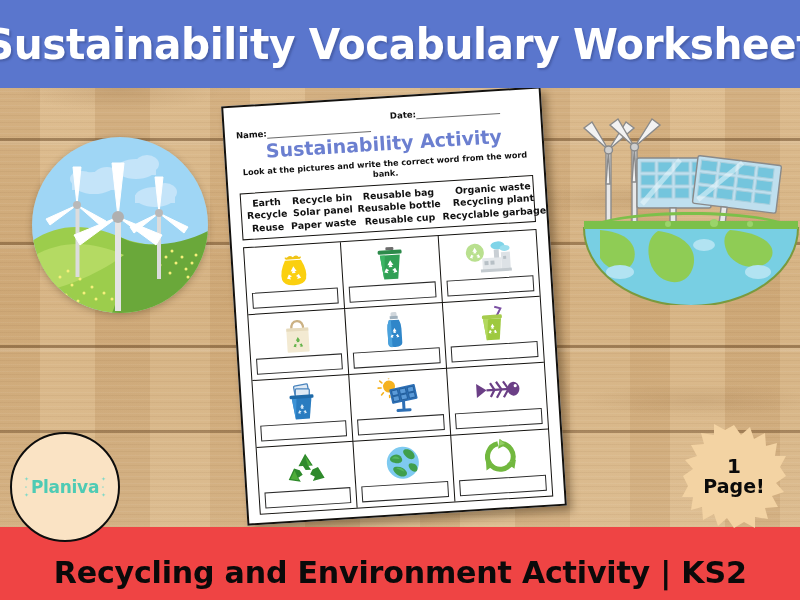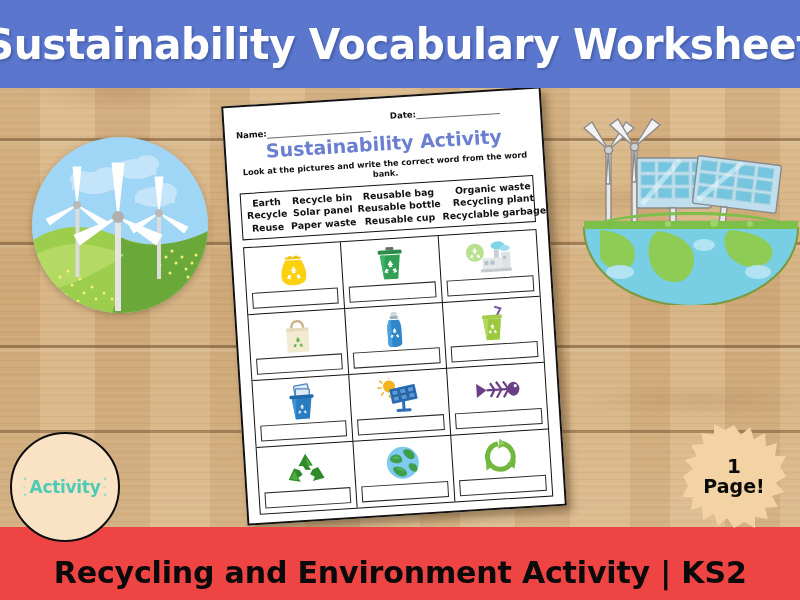--- a/index.html
+++ b/index.html
@@ -699,21 +699,21 @@
     <div class="subtitle">Recycling and Environment Activity  | KS2</div>
   </div>
 
   <div id="logo-badge">
     <div class="logo-inner">
       <span class="sparkles">
         <span>✦</span>
           <span>∘</span>
           <span>✦</span>
       </span>
-      <span class="logo-text">Activity</span>
+      <span class="logo-text">Planiva</span>
       <span class="sparkles">
         <span>✦</span>
           <span>∘</span>
           <span>✦</span>
       </span>
     </div>
   </div>
 
   <div id="page-badge">
     <svg class="burst" width="104" height="104" viewBox="0 0 104 104">

